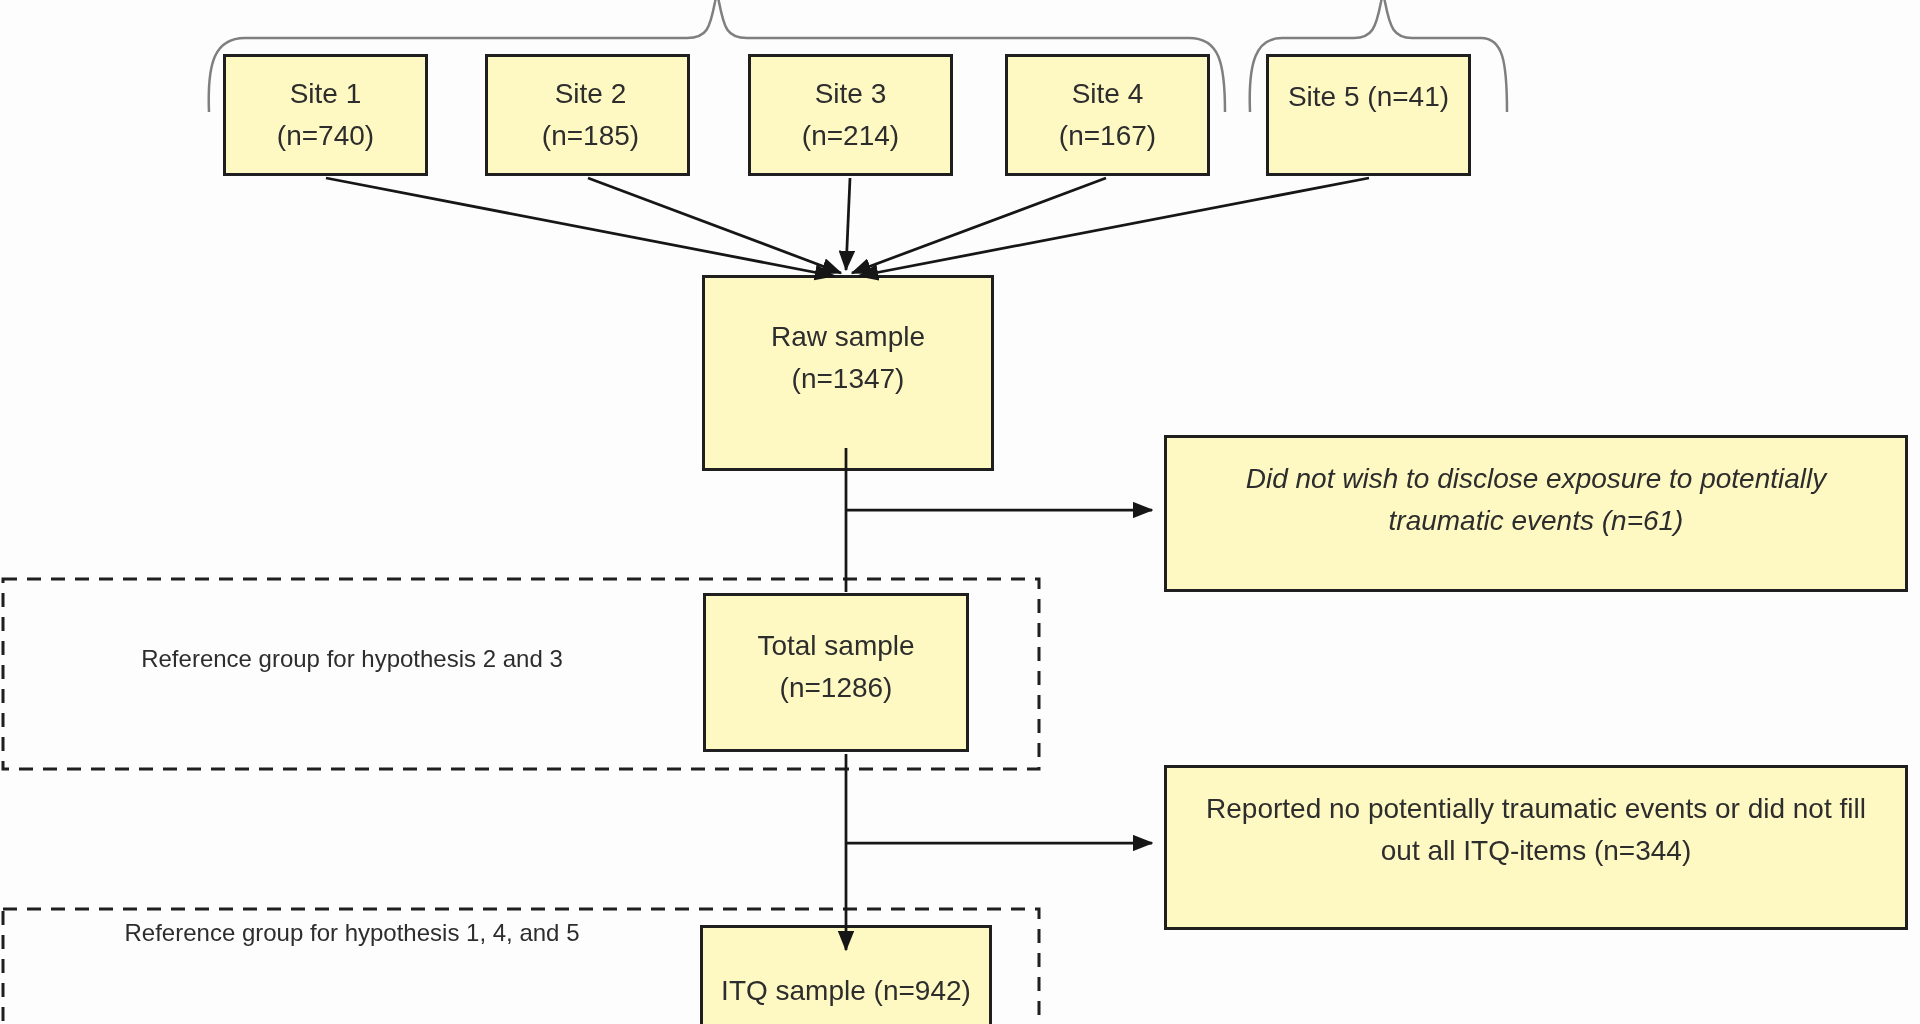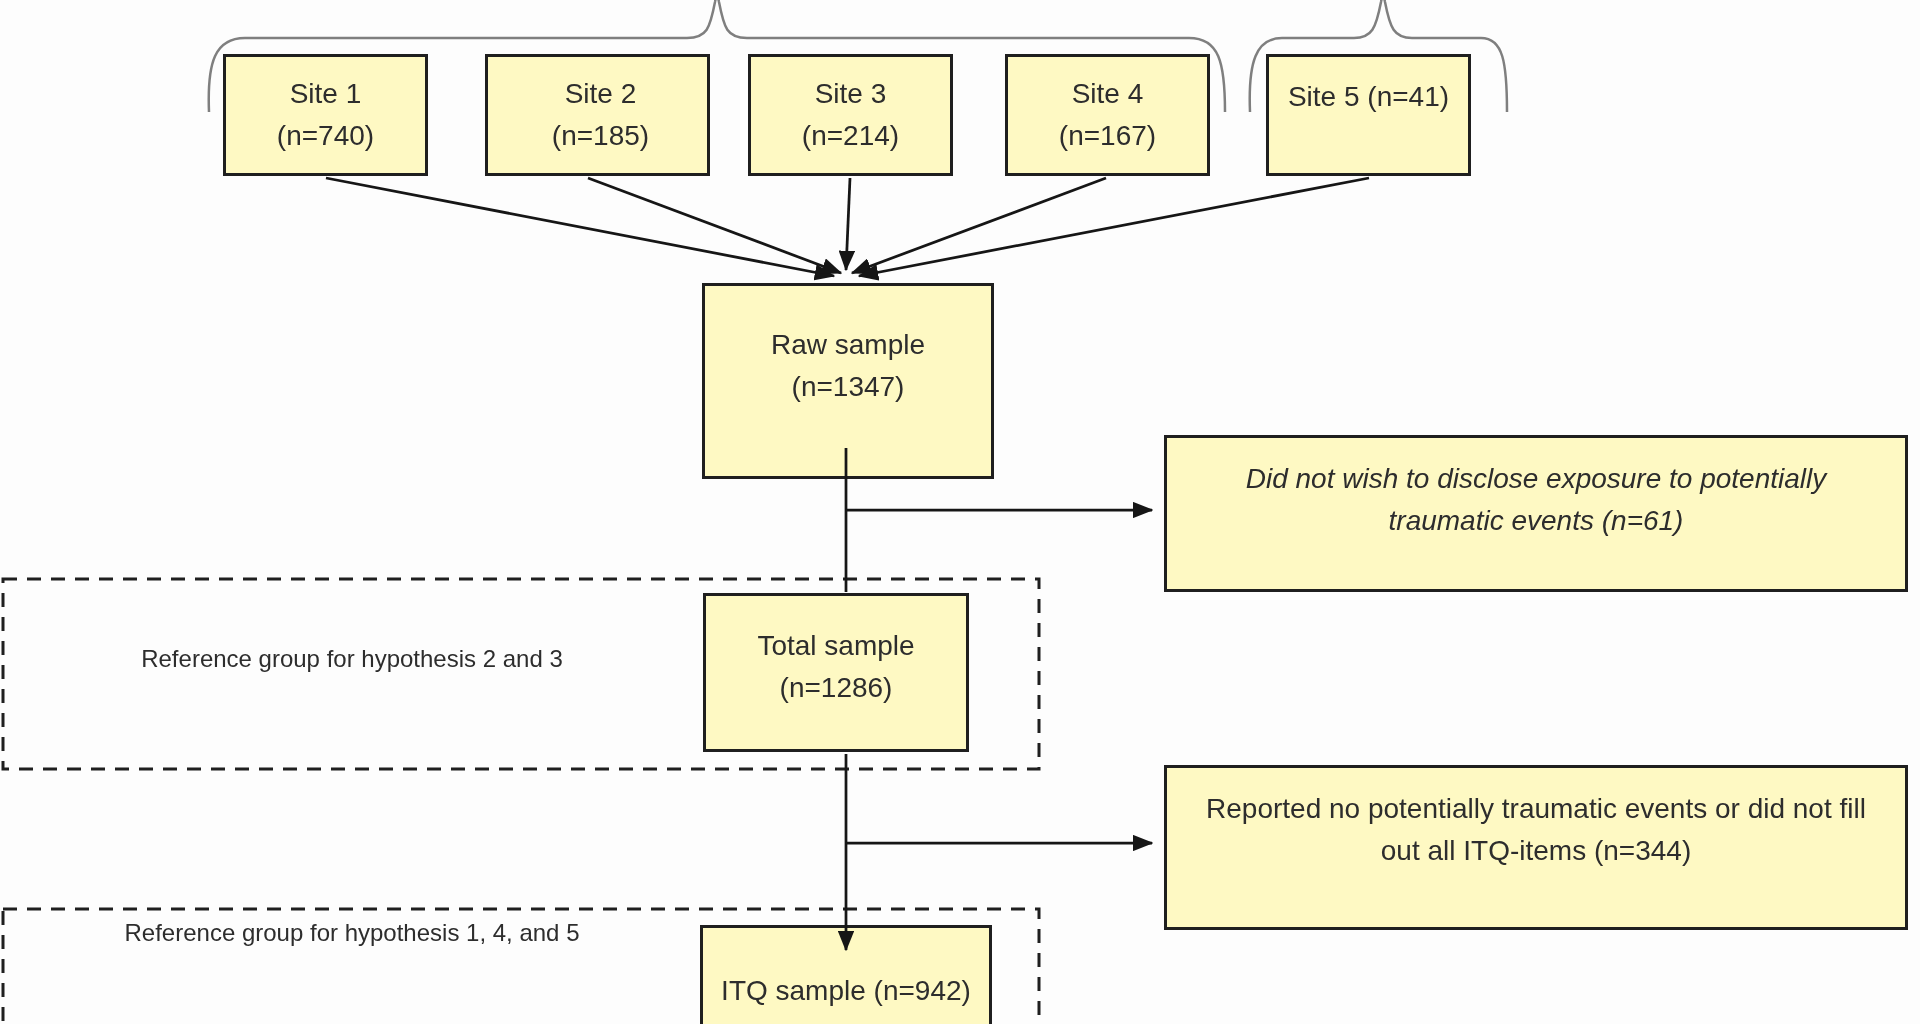--- a/index.html
+++ b/index.html
@@ -40,25 +40,25 @@
     line-height:42px;
     z-index:2;
   }
   svg.overlay{
     position:absolute;left:0;top:0;
     z-index:5;
     pointer-events:none;
   }
   
   #site1{left:223px;top:54px;width:205px;height:122px;}
-  #site2{left:485px;top:54px;width:225px;height:122px;padding-left:6px;}
+  #site2{left:485px;top:54px;width:205px;height:122px;padding-left:6px;}
   #site3{left:748px;top:54px;width:205px;height:122px;}
   #site4{left:1005px;top:54px;width:205px;height:122px;}
   #site5{left:1266px;top:54px;width:205px;height:122px;padding-bottom:36px;}
-  #rawbox{left:702px;top:283px;width:292px;height:196px;padding-bottom:30px;}
+  #rawbox{left:702px;top:275px;width:292px;height:196px;padding-bottom:30px;}
   #totalbox{left:703px;top:593px;width:266px;height:159px;padding-bottom:12px;}
   #itqbox{left:700px;top:925px;width:292px;height:132px;}
   #exclbox1{left:1164px;top:435px;width:744px;height:157px;padding-bottom:28px;font-style:italic;}
   #exclbox2{left:1164px;top:765px;width:744px;height:165px;padding-bottom:36px;}
   #reflabel1{left:2px;top:579px;width:700px;height:190px;padding-bottom:30px;}
   #reflabel2{left:2px;top:912px;width:700px;height:42px;}
 </style>
 </head>
 <body>
 

